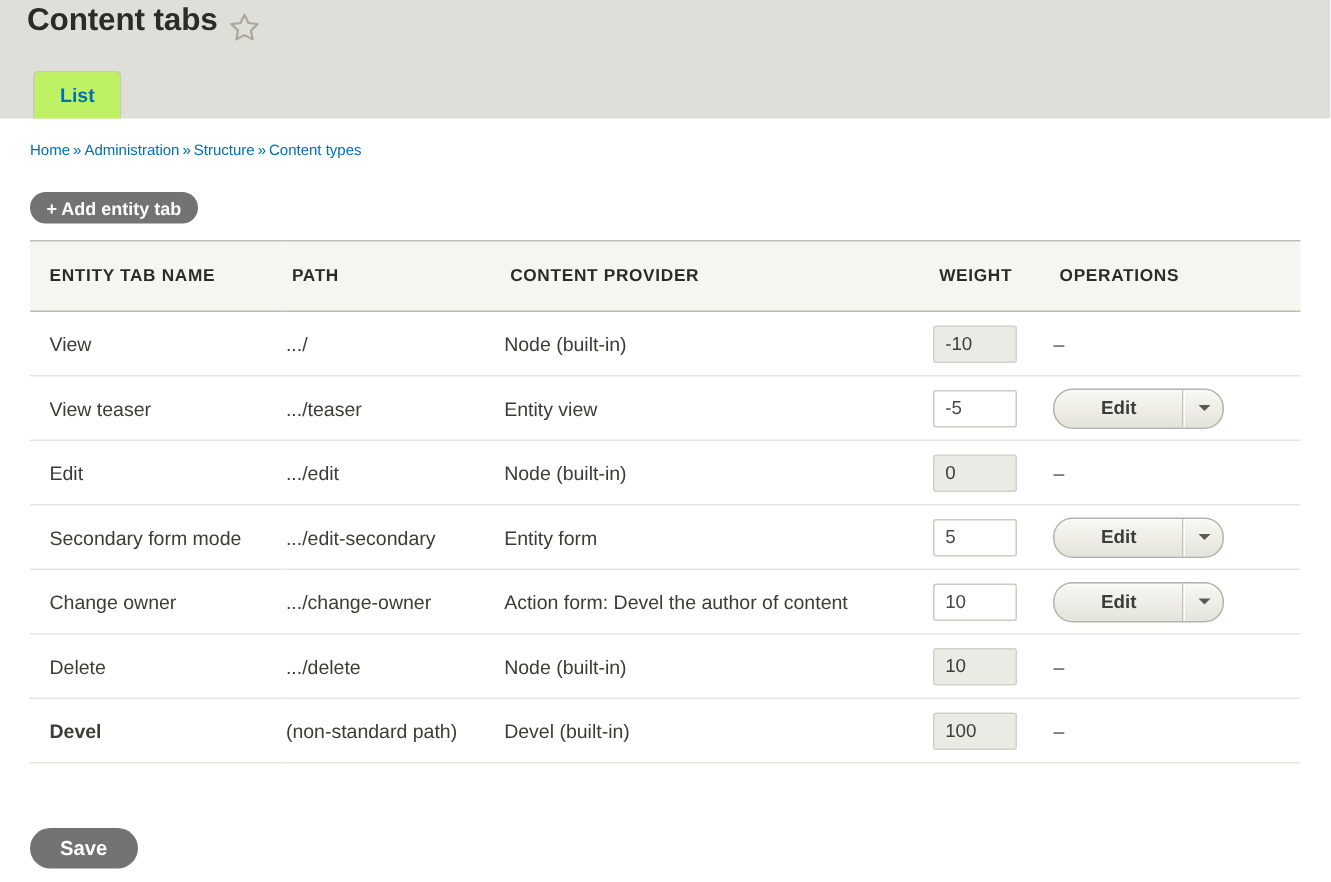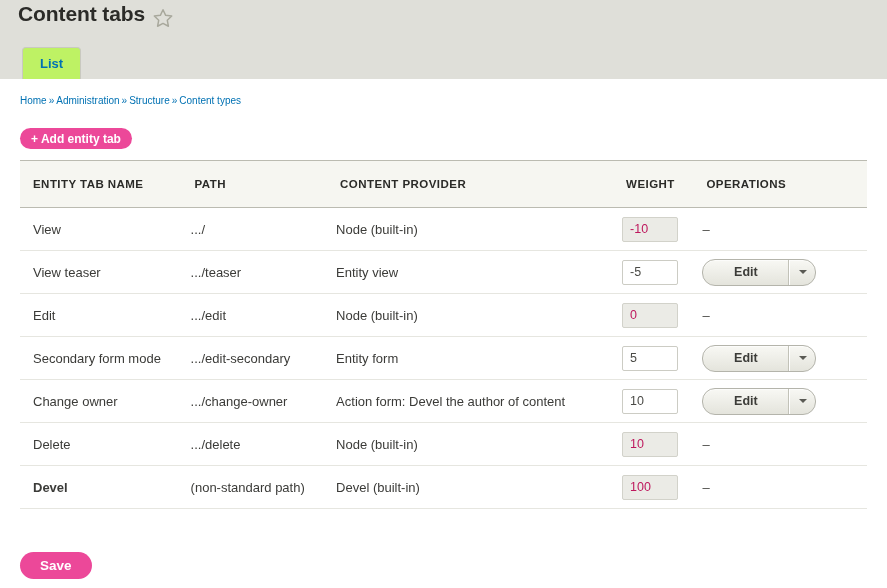--- a/index.html
+++ b/index.html
@@ -106,21 +106,21 @@
     color: #0071b3;
     margin: 0 2px;
   }
 
   
   .btn-primary {
     display: inline-flex;
     align-items: center;
     justify-content: center;
     box-sizing: border-box;
-    background: #ec4899;
+    background: #737373;
     color: #ffffff;
     font-size: 13px;
     font-weight: bold;
     border: none;
     border-radius: 20px;
     cursor: pointer;
     font-family: "Liberation Sans", sans-serif;
     white-space: nowrap;
   }
   #add-entity-tab {
@@ -186,21 +186,21 @@
     font-family: "Liberation Sans", sans-serif;
     font-size: 12.5px;
     color: #4a4a46;
     border: 1px solid #ccccc4;
     border-radius: 2px;
     background: #ffffff;
     outline: none;
   }
   .weight-input.is-disabled {
     background: #ebebe6;
-    color: #be185d;
+    color: #404040;
     border-color: #d2d2ca;
   }
 
   
   .dropbutton {
     display: inline-flex;
     align-items: stretch;
     height: 25px;
     border: 1px solid #b4b4ab;
     border-radius: 13px;

